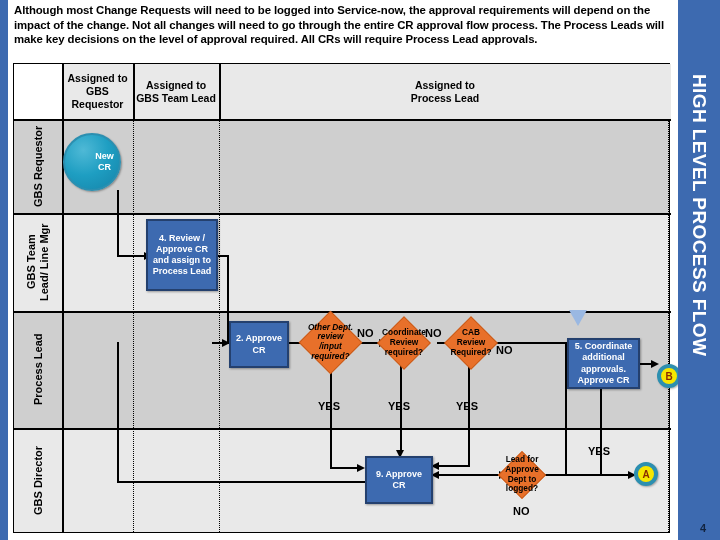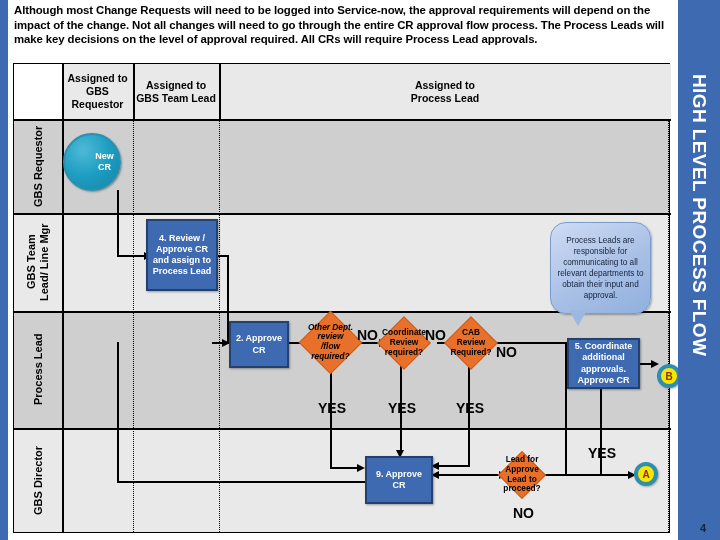--- a/index.html
+++ b/index.html
@@ -168,21 +168,21 @@
   .ln { position: absolute; background: #000; }
   .lnv { width: 2px; }
   .lnh { height: 2px; }
   .arrow { position: absolute; width: 0; height: 0; }
   .arr-r { border-top: 4.5px solid transparent; border-bottom: 4.5px solid transparent; border-left: 8px solid #000; }
   .arr-l { border-top: 4.5px solid transparent; border-bottom: 4.5px solid transparent; border-right: 8px solid #000; }
   .arr-u { border-left: 4.5px solid transparent; border-right: 4.5px solid transparent; border-bottom: 8px solid #000; }
   .arr-d { border-left: 4.5px solid transparent; border-right: 4.5px solid transparent; border-top: 8px solid #000; }
   .edge-label {
     position: absolute;
-    font-size: 14px; font-weight: bold; color: #000;
+    font-size: 11px; font-weight: bold; color: #000;
     white-space: nowrap;
     z-index: 6;
   }
 </style>
 </head>
 <body>
 
 <div id="slide">
 
   <div class="left-band"></div>
@@ -291,21 +291,21 @@
   <div class="shape procbox" style="left:567px; top:338px; width:73px; height:51px; white-space:pre-line;">5. Coordinate
 additional
 approvals.
 Approve CR</div>
 
   <div class="diamond-wrap" style="left:308px; top:320px; width:45px; height:45px;font-style:italic;">
     <div class="diamond"></div>
     <div class="diamond-text">
       <div>Other Dept.</div>
       <div>review</div>
-      <div>/flow</div>
+      <div>/input</div>
       <div>required?</div>
     </div>
   </div>
 
   <div class="diamond-wrap" style="left:385px; top:324px; width:38px; height:38px;">
     <div class="diamond"></div>
     <div class="diamond-text">
       <div>Coordinate</div>
       <div>Review</div>
       <div>required?</div>
@@ -319,38 +319,37 @@
       <div>Review</div>
       <div>Required?</div>
     </div>
   </div>
 
   <div class="diamond-wrap" style="left:505px; top:458px; width:34px; height:34px;">
     <div class="diamond"></div>
     <div class="diamond-text">
       <div>Lead for</div>
       <div>Approve</div>
-      <div>Lead to</div>
-      <div>proceed?</div>
+      <div>Dept to</div>
+      <div>logged?</div>
     </div>
   </div>
 
   <div class="edge-label" style="left:357px; top:327px;">NO</div>
   <div class="edge-label" style="left:425px; top:327px;">NO</div>
   <div class="edge-label" style="left:496px; top:344px;">NO</div>
   <div class="edge-label" style="left:318px; top:400px;">YES</div>
   <div class="edge-label" style="left:388px; top:400px;">YES</div>
   <div class="edge-label" style="left:456px; top:400px;">YES</div>
   <div class="edge-label" style="left:588px; top:445px;">YES</div>
   <div class="edge-label" style="left:513px; top:505px;">NO</div>
 
   <div class="shape conn-circle" style="left:657px; top:364px; width:24px; height:24px;">B</div>
   <div class="shape conn-circle" style="left:634px; top:462px; width:24px; height:24px;">A</div>
 
-  <div class="callout" style="left:550px; top:222px; width:101px; height:92px;">Process Leads are responsible for communicating to all relevant departments to obtain their input and approval.</div>
   <div class="callout-tail" style="left:569px; top:310px;"></div>
 
   <div class="right-band">
     <div class="right-band-title">HIGH LEVEL PROCESS FLOW</div>
     <div class="page-number">4</div>
   </div>
 
 </div>
 
 </body></html>

